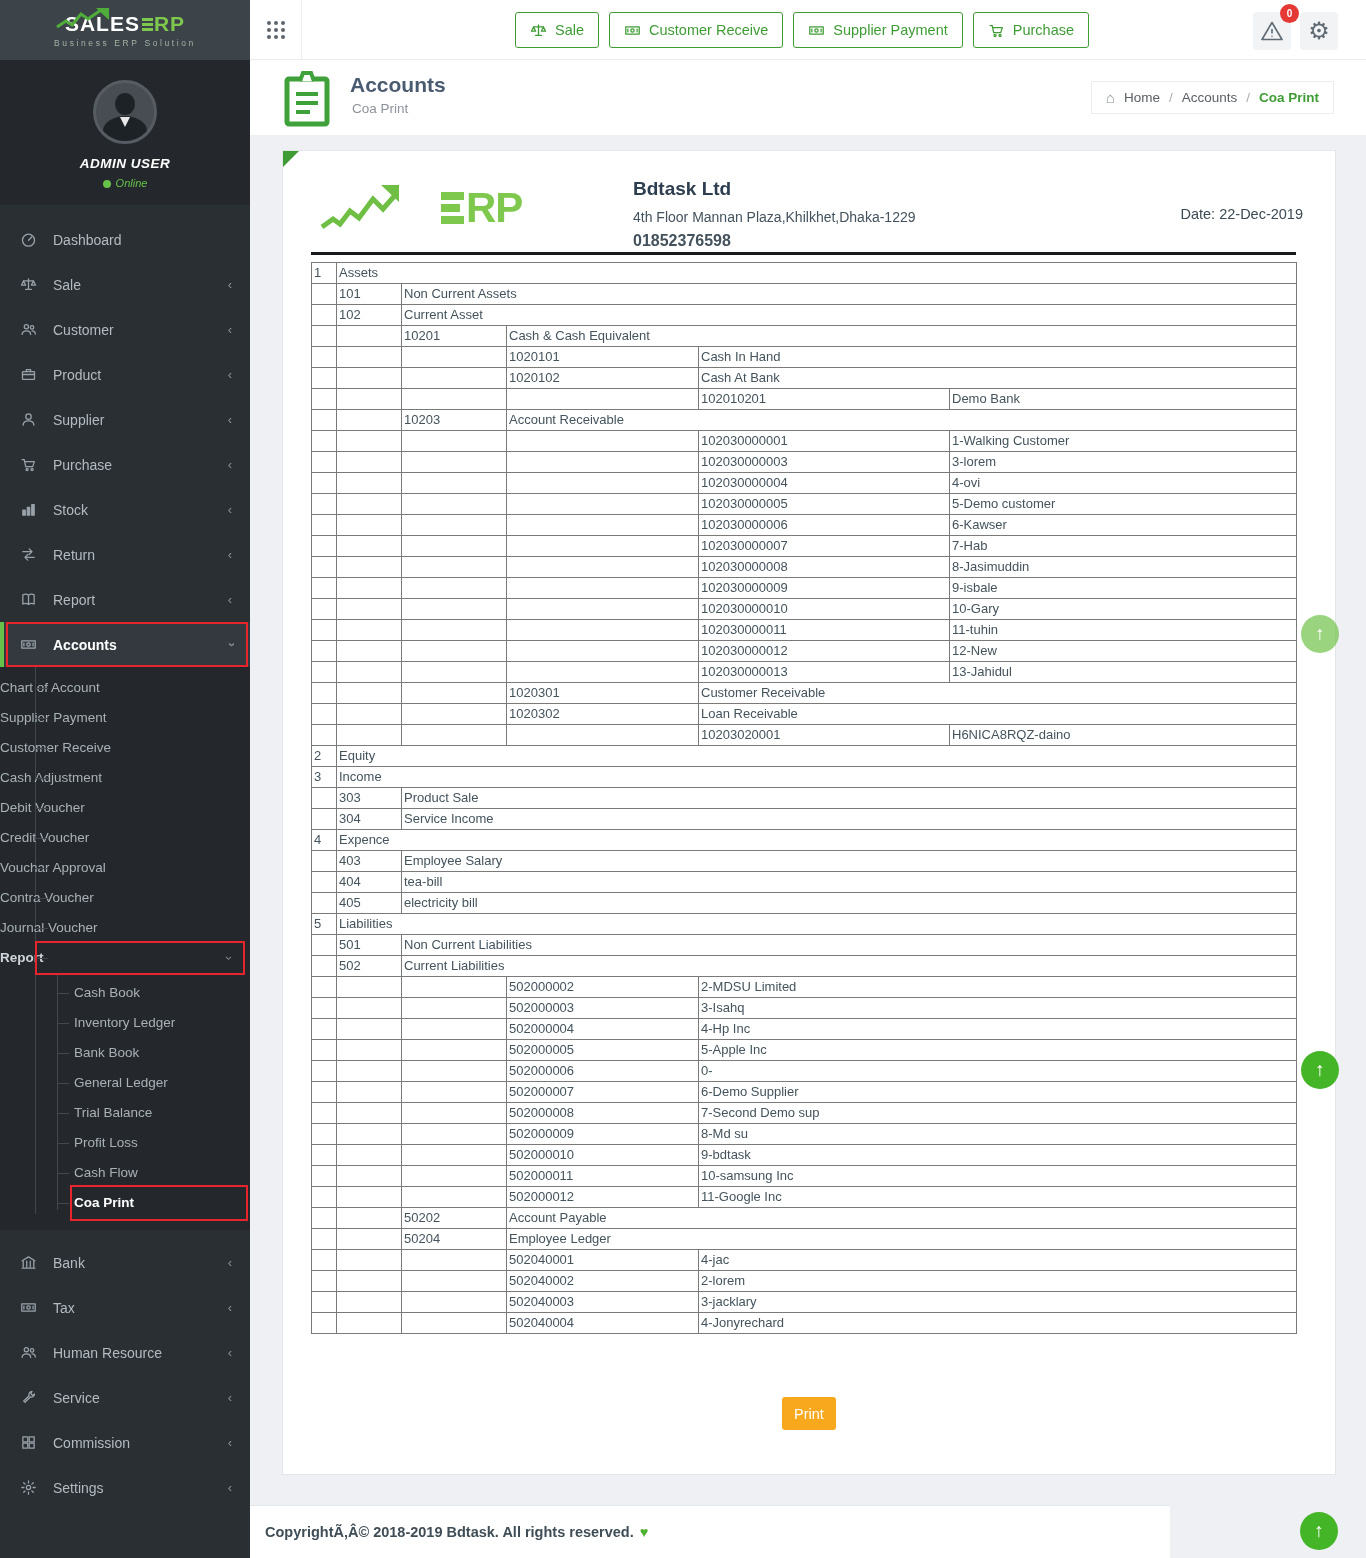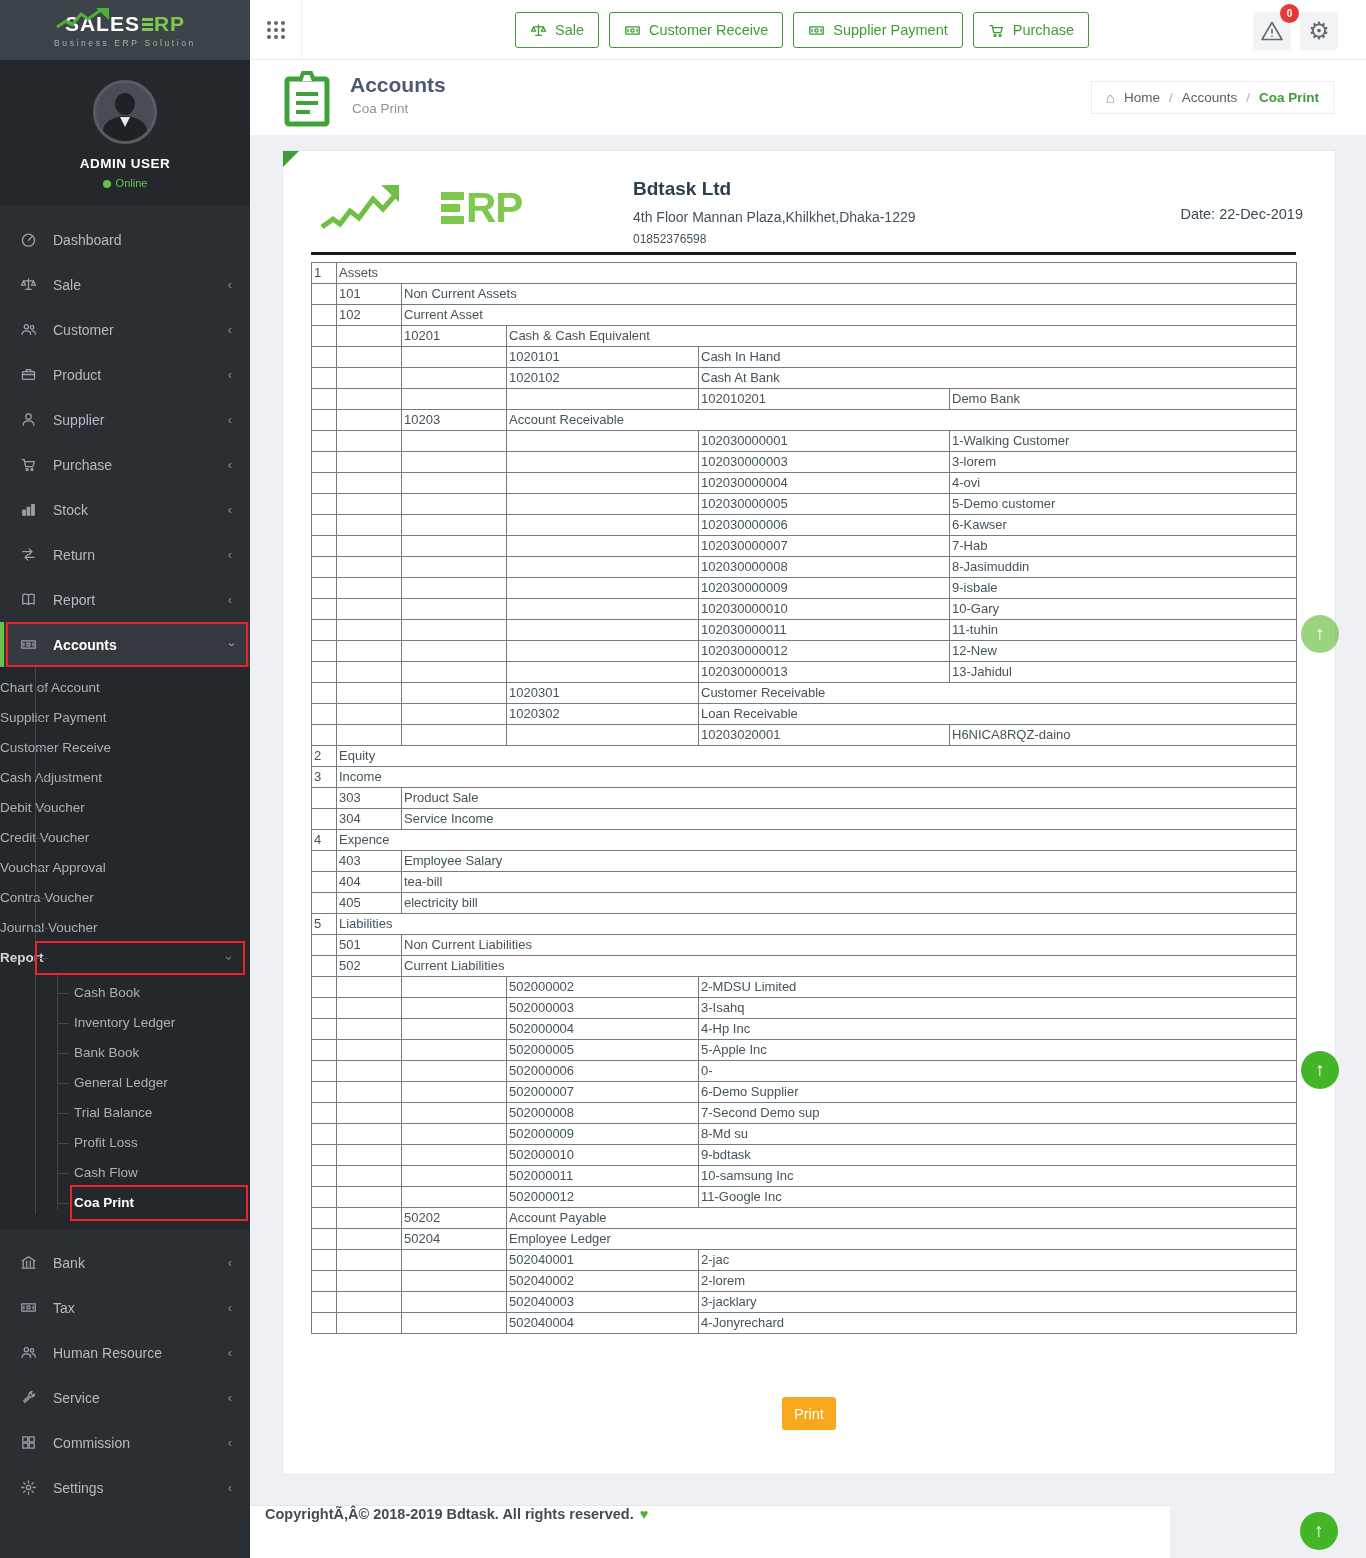--- a/index.html
+++ b/index.html
@@ -10,21 +10,21 @@
   
   .sidebar { position:absolute; left:0; top:0; width:250px; height:1558px; background:#2a2f34; z-index:5; }
   .logo-block { height:60px; background:#3c4349; display:flex; flex-direction:column; align-items:center; justify-content:center; position:relative; }
   .logo-line1 { font-size:21px; font-weight:bold; color:#fff; letter-spacing:1px; display:flex; align-items:center; }
   .logo-line1 .erp-green { color:#7dc84d; display:inline-flex; align-items:center; margin-left:2px; }
   .logo-ebars { display:inline-flex; flex-direction:column; gap:2px; margin-right:1px; }
   .logo-ebars i { display:block; width:11px; height:3px; background:#7dc84d; }
   .logo-tagline { font-size:8.5px; letter-spacing:2.6px; color:#a4b2a4; margin-top:2px; }
   .logo-trend { position:absolute; left:56px; top:8px; }
 
-  .profile { background:#24282c; text-align:center; padding:20px 12px 16px; }
+  .profile { background:#24282c; text-align:center; padding:20px 12px 16px;font-style:italic; }
   .avatar { width:64px; height:64px; border-radius:50%; margin:0 auto; background:#474d53; border:3px solid #565c62; overflow:hidden; position:relative; }
   .avatar .head { position:absolute; left:19px; top:10px; width:20px; height:22px; border-radius:50%; background:#1d2226; }
   .avatar .body { position:absolute; left:7px; top:33px; width:44px; height:30px; border-radius:50% 50% 0 0; background:#1d2226; }
   .avatar .collar { position:absolute; left:24px; top:34px; width:0; height:0; border-left:5px solid transparent; border-right:5px solid transparent; border-top:10px solid #e9e9e9; }
   .profile-name { color:#fff; font-weight:bold; font-size:13.5px; letter-spacing:.5px; margin-top:12px; }
   .profile-status { color:#67c24a; font-size:11px; margin-top:6px; }
   .profile-status .dot { display:inline-block; width:8px; height:8px; border-radius:50%; background:#67c24a; margin-right:5px; vertical-align:middle; }
 
   .nav { padding-top:12px; }
   .nav-item { height:45px; display:flex; align-items:center; padding:0 18px 0 20px; color:#b3bbc1; font-size:14px; position:relative; cursor:pointer; }
@@ -78,31 +78,31 @@
   .corner { position:absolute; left:0; top:0; width:0; height:0; border-top:16px solid #3f9c35; border-right:16px solid transparent; }
   .doc-logo { position:absolute; left:36px; top:32px; display:flex; align-items:center; gap:30px; }
   .erp-big { display:flex; align-items:center; color:#7dc84d; }
   .erp-big .big-ebars { display:inline-flex; flex-direction:column; gap:4px; margin-right:2px; }
   .erp-big .big-ebars i { display:block; width:23px; height:8px; background:#7dc84d; }
   .erp-big .big-ebars i:nth-child(2){ width:19px; }
   .erp-rp { font-size:42px; font-weight:bold; letter-spacing:-1px; }
   .doc-info { position:absolute; left:350px; top:27px; }
   .doc-name { font-size:19px; font-weight:bold; color:#2d3e50; }
   .doc-addr { font-size:14px; color:#43525c; margin-top:9px; }
-  .doc-phone { font-size:12px; color:#43525c; margin-top:7px; }
+  .doc-phone { font-size:16px; color:#43525c; margin-top:7px;font-weight:bold; }
   .doc-date { position:absolute; right:32px; top:55px; font-size:14.5px; color:#3c4a54; }
   .thick-line { position:absolute; left:28px; top:101px; width:985px; height:3px; background:#17191b; }
 
   table.coa { position:absolute; left:28px; top:111px; width:985px; border-collapse:collapse; table-layout:fixed; font-size:13px; color:#44535c; }
   table.coa td { border:1px solid #7a7a7a; height:20px; padding:0 3px 0 2px; line-height:20px; white-space:nowrap; overflow:hidden; font-size:13px; }
 
   .print-btn { position:absolute; left:50%; transform:translateX(-50%); top:1246px; width:54px; height:33px; background:#f7a81c; border:none; border-radius:3px; color:#fff; font-size:14.5px; cursor:pointer; font-family:inherit; }
 
   
-  .footer { position:absolute; left:250px; top:1505px; width:920px; height:53px; background:#fff; border-top:1px solid #e4e7ea; display:flex; align-items:flex-start; padding-left:15px; font-size:14.5px; font-weight:bold; color:#3f4d57; }
+  .footer { position:absolute; left:250px; top:1505px; width:920px; height:53px; background:#fff; border-top:1px solid #e4e7ea; display:flex; align-items:center; padding-left:15px; font-size:14.5px; font-weight:bold; color:#3f4d57; }
   .footer .heart { color:#4db02e; margin-left:6px; }
 
   
   .scroll-btn { position:absolute; width:38px; height:38px; border-radius:50%; display:flex; align-items:center; justify-content:center; color:#fff; font-size:19px; cursor:pointer; z-index:9; border:none; }
   .scroll-1 { left:1301px; top:615px; background:rgba(106,191,67,0.68); }
   .scroll-2 { left:1301px; top:1051px; background:#45b528; }
   .scroll-3 { left:1300px; top:1512px; background:#45b528; }
 </style>
 </head>
 <body>
@@ -779,21 +779,21 @@
             <td></td>
             <td></td>
             <td>50204</td>
             <td colspan="3">Employee Ledger</td>
           </tr>
           <tr>
             <td></td>
             <td></td>
             <td></td>
             <td>502040001</td>
-            <td colspan="2">2-jac</td>
+            <td colspan="2">4-jac</td>
           </tr>
           <tr>
             <td></td>
             <td></td>
             <td></td>
             <td>502040002</td>
             <td colspan="2">2-lorem</td>
           </tr>
           <tr>
             <td></td>

